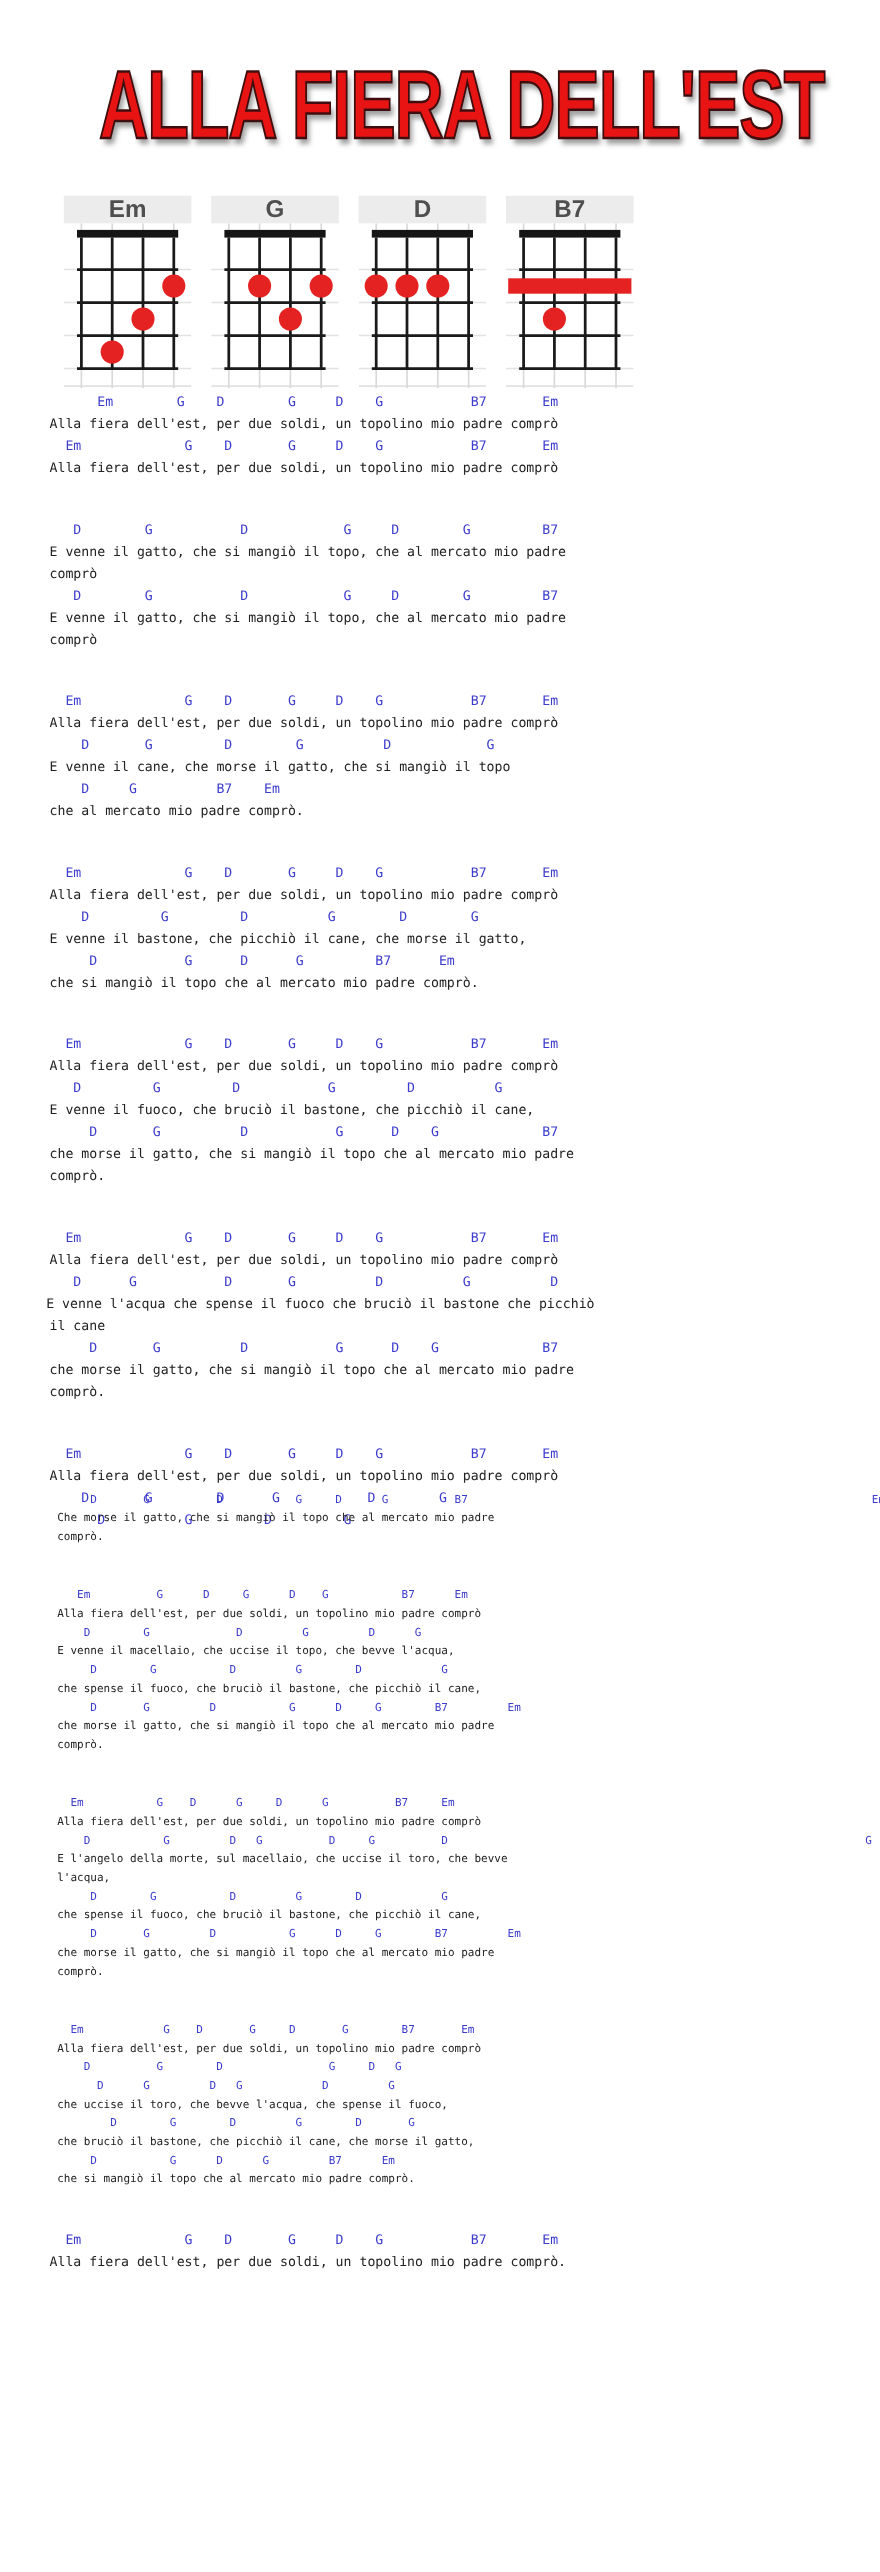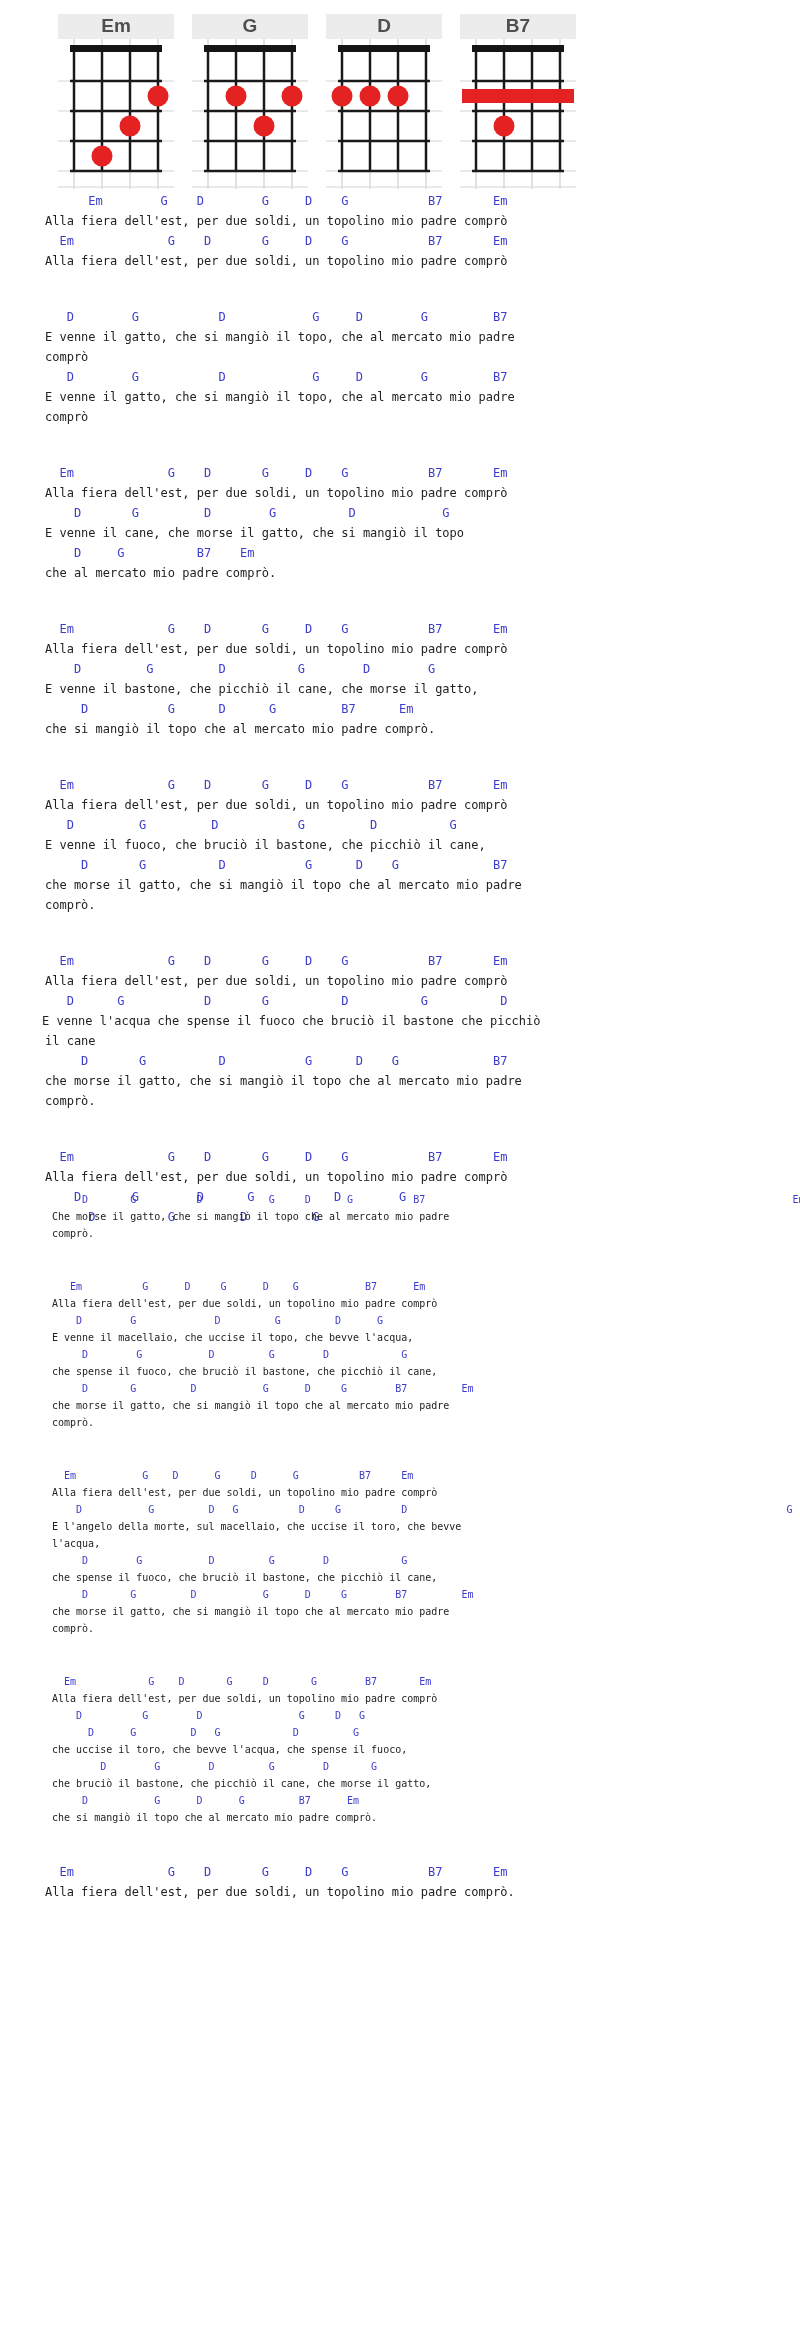--- a/index.html
+++ b/index.html
@@ -16,35 +16,38 @@
     transform:scale(1.0,1.42);transform-origin:left top;
     -webkit-text-stroke:1.6px #3f0d0d;
     text-shadow:3px 4px 4px rgba(80,80,80,0.55);
   }
   
   .diagrams{display:flex;gap:18px;margin:14px 0 0 58px;}
   .chord{width:116px;}
   .chord-label{
     height:25px;line-height:24px;text-align:center;
     background:#ececec;
-    font-family:"Liberation Sans",sans-serif;font-weight:bold;font-size:19px;
+    font-family:"Liberation Sans",sans-serif;font-weight:bold;font-size:22px;
   }
   .chord svg{display:block;}
   
   .song{}
   .block{margin-bottom:36px;}
   .block.joined{margin-top:-36px;}
   .line{white-space:pre;}
   .large .line{font-size:12px;line-height:20px;padding-left:45px;}
   .small .line{font-size:10px;line-height:17px;padding-left:52px;}
 </style>
 </head>
 <body>
 
 <div>
+  <div class="title-wrap">
+    <h1 class="title" style="color: rgb(232, 20, 20);">ALLA FIERA DELL'EST</h1>
+  </div>
   <div class="diagrams">
       <div class="chord">
         <div class="chord-label" style="color: rgb(79, 79, 79);">Em</div>
         <svg width="116" height="152">
           <line x1="0" y1="42" x2="116" y2="42" stroke="#e2e2e2" stroke-width="1.5"></line>
           <line x1="0" y1="72" x2="116" y2="72" stroke="#e2e2e2" stroke-width="1.5"></line>
           <line x1="0" y1="102" x2="116" y2="102" stroke="#e2e2e2" stroke-width="1.5"></line>
           <line x1="0" y1="132" x2="116" y2="132" stroke="#e2e2e2" stroke-width="1.5"></line>
           <line x1="0" y1="148" x2="116" y2="148" stroke="#e2e2e2" stroke-width="1.5"></line>
           <line x1="16" y1="0" x2="16" y2="150" stroke="#d9d9d9" stroke-width="1.5"></line>

